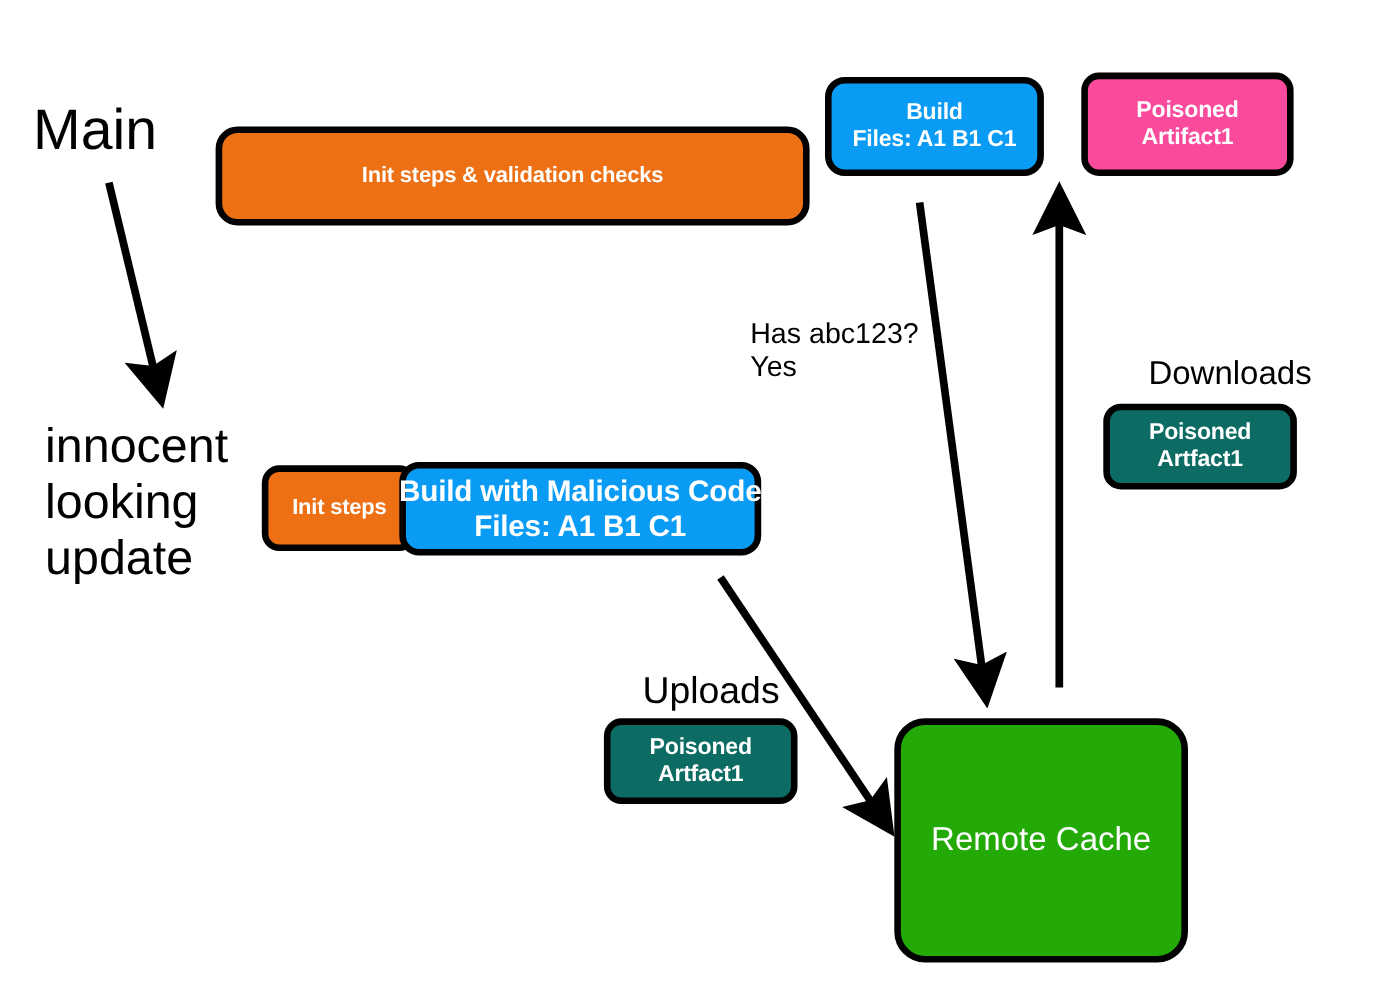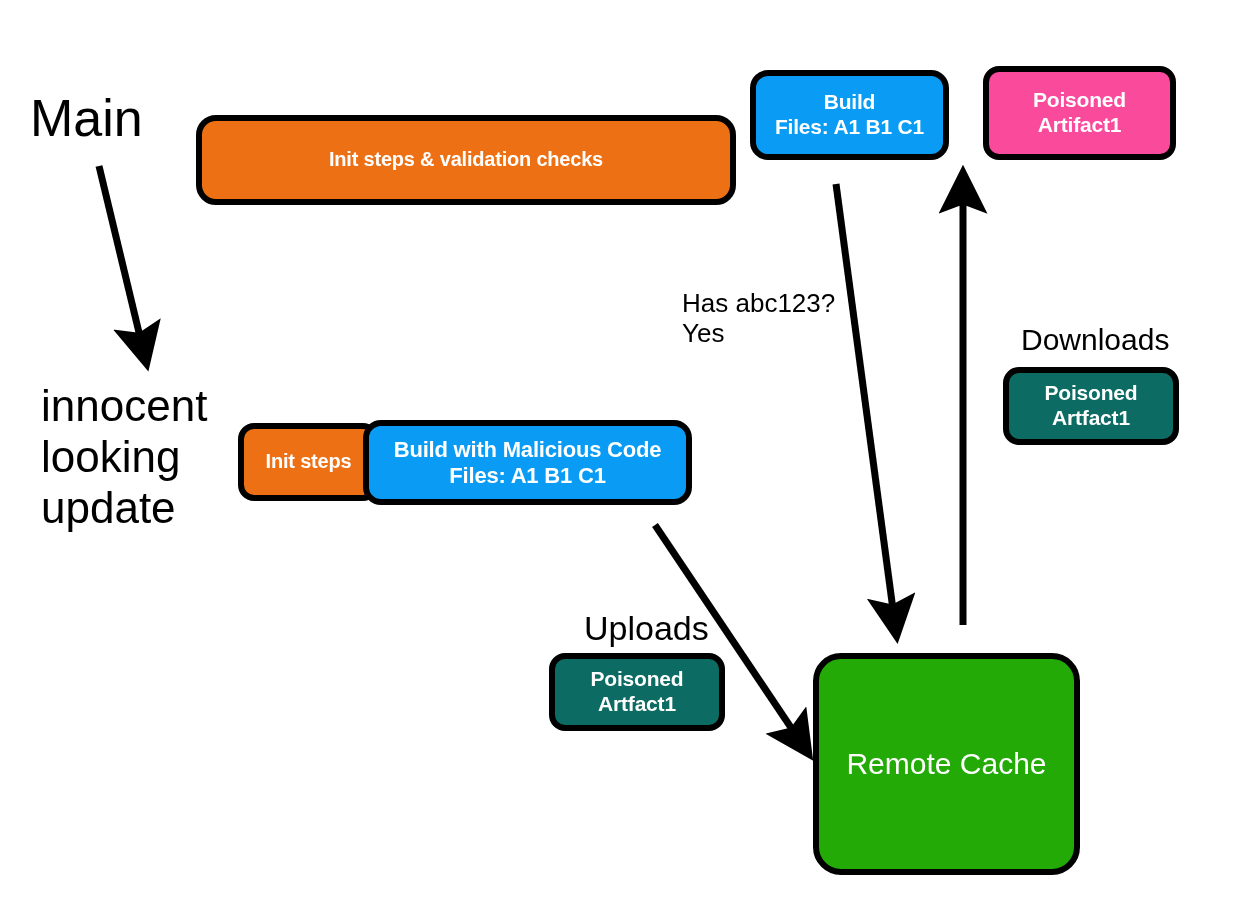--- a/index.html
+++ b/index.html
@@ -52,30 +52,30 @@
     width: 1250px;
     height: 908px;
     pointer-events: none;
   }
 
   
   #node-init-validation      { left:196px; top:70px;  width:540px; height:90px;  font-size:20px; border-radius:20px; }
   #node-build-main           { left:750px; top:70px;  width:199px; height:90px;  font-size:21px; }
   #node-deploys-artifact     { left:983px; top:66px;  width:193px; height:94px;  font-size:21px; border-radius:16px; }
   #node-init-steps           { left:238px; top:423px; width:141px; height:78px;  font-size:20px; border-radius:16px; }
-  #node-build-malicious      { left:363px; top:420px; width:329px; height:85px;  font-size:22px;justify-content:center; }
+  #node-build-malicious      { left:363px; top:420px; width:329px; height:85px;  font-size:27px;justify-content:center; }
   #node-poisoned-download    { left:1003px;top:367px; width:176px; height:78px;  font-size:21px; border-radius:16px; }
   #node-poisoned-upload      { left:549px; top:653px; width:176px; height:78px;  font-size:21px; border-radius:16px; }
   #node-remote-cache         { left:813px; top:653px; width:267px; height:222px; font-size:30px; border-radius:28px; font-weight:normal; letter-spacing:0px; }
 
   
   #label-main        { left:30px;  top:88px;  font-size:52px; }
   #label-innocent    { left:41px;  top:380px; font-size:44px; }
   #label-has-abc     { left:682px; top:288px; font-size:26px; }
-  #label-downloads   { left:1021px;top:323px; font-size:30px; }
+  #label-downloads   { left:1044px;top:323px; font-size:30px; }
   #label-uploads     { left:584px; top:609px; font-size:34px; }
 </style>
 </head>
 <body>
 
 <div id="canvas">
 
   <svg id="arrows" viewBox="0 0 1250 908">
     <defs>
       <marker id="ah" markerWidth="7" markerHeight="7" refX="3.1" refY="3.5" orient="auto" markerUnits="strokeWidth">

